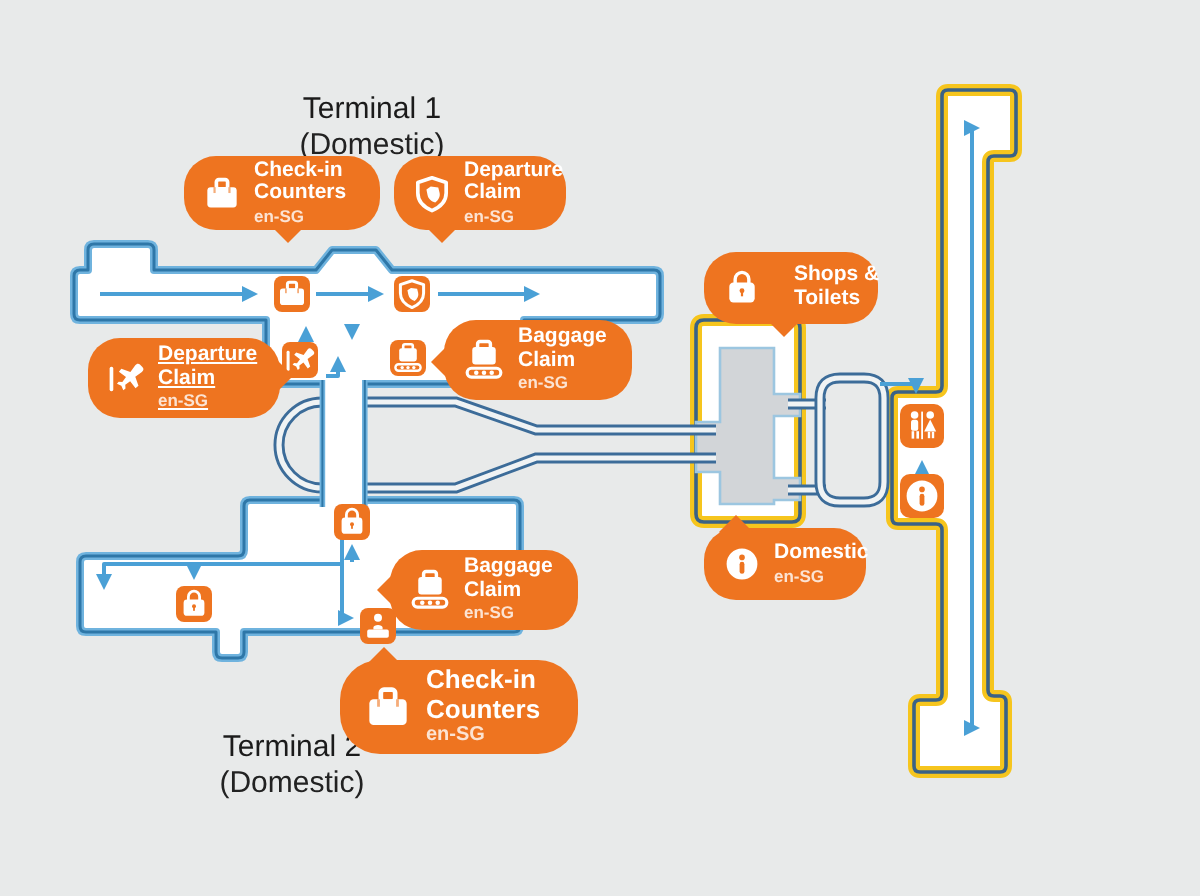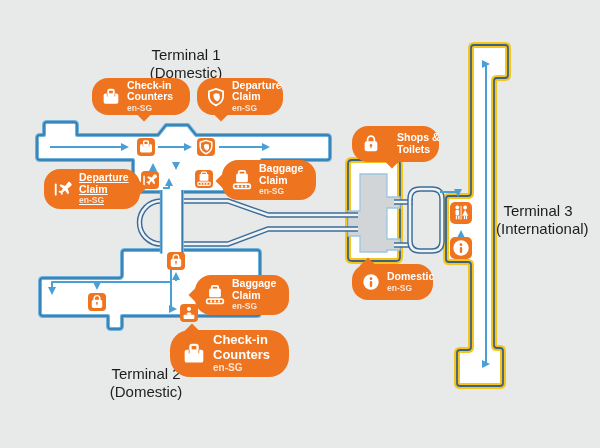--- a/index.html
+++ b/index.html
@@ -191,24 +191,20 @@
   </svg>
 
   <div class="tlabel" style="left:118px;top:47px;width:136px;">
     <span class="t">Terminal 1</span>
     <span class="s">(Domestic)</span>
   </div>
   <div class="tlabel" style="left:78px;top:366px;width:136px;">
     <span class="t">Terminal 2</span>
     <span class="s">(Domestic)</span>
   </div>
-  <div class="tlabel" style="left:496px;top:203px;width:84px;">
-    <span class="t">Terminal 3</span>
-    <span class="s">(International)</span>
-  </div>
 
   <div class="badge" style="left:92px;top:78px;width:98px;height:37px;">
     <svg class="bicon" width="22" height="22">
         <use href="#g-briefcase"></use>
       </svg>
     <div class="btxt">
       <span class="b">Check-in</span>
       <span class="b">Counters</span>
       <span class="lang">en-SG</span>
     </div>

